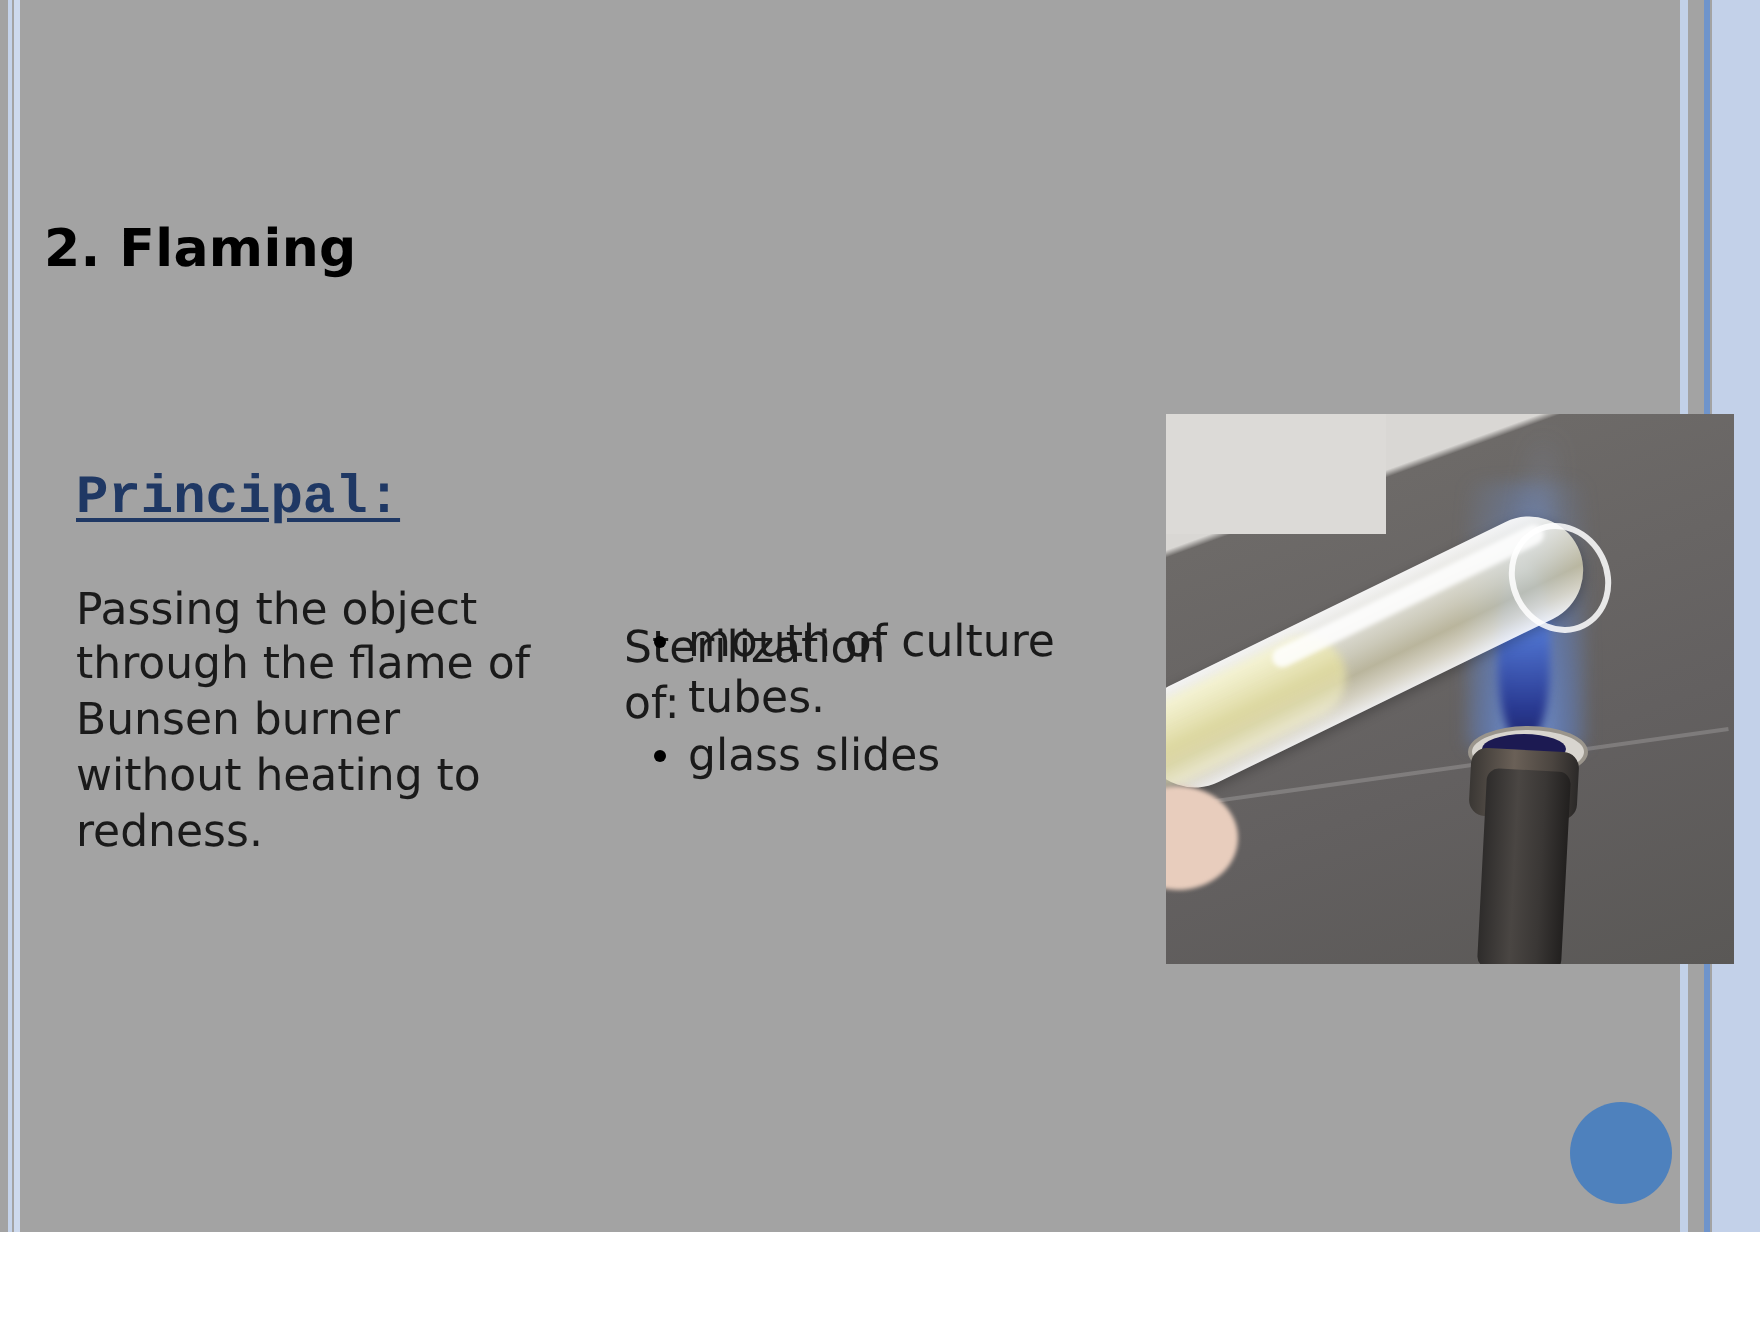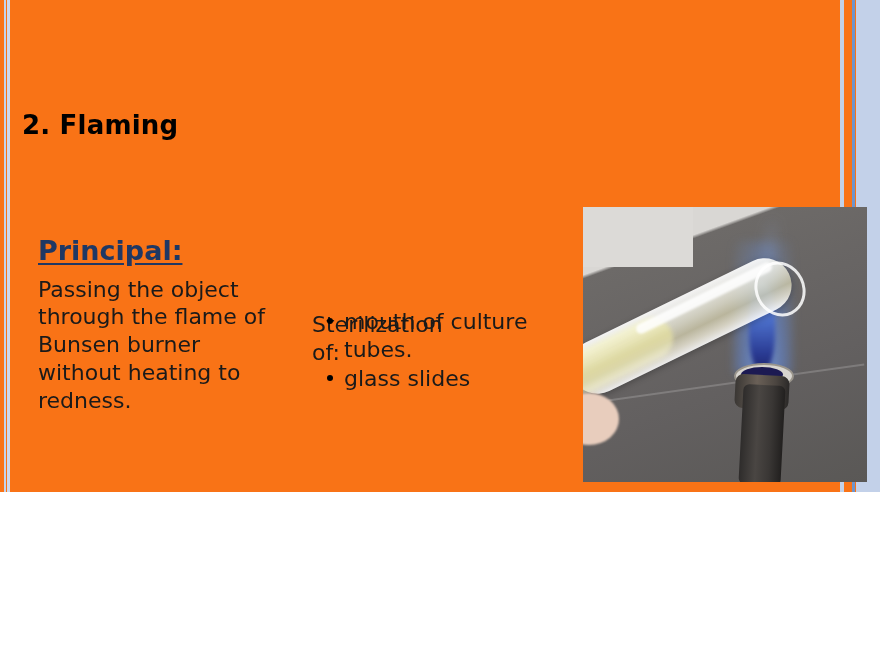--- a/index.html
+++ b/index.html
@@ -7,22 +7,22 @@
     margin: 0;
     padding: 0;
     background: #ffffff;
   }
   body {
     font-family: "DejaVu Sans", "Liberation Sans", sans-serif;
   }
   #slide {
     position: relative;
     width: 880px;
-    height: 492px;
-    background: #f97316;
+    height: 616px;
+    background: #a3a3a3;
     overflow: hidden;
   }
 
   
   .rail {
     position: absolute;
     top: 0;
     height: 660px;
   }
   #rail-left-outer { left: 4px;  width: 2px; background: #c5d3ea; }
@@ -46,35 +46,36 @@
 
   
   .col-heading {
     font-size: 27px;
     font-weight: bold;
     color: #1f3864;
     text-decoration: underline;
     text-underline-offset: 3px;
     line-height: 1.1;
     margin: 0;
+    font-family: Liberation Mono, monospace;
   }
   .col-body {
     font-size: 22px;
     color: #1a1a1a;
     line-height: 1.26;
     margin: 0;
   }
 
   #col-principal {
     position: absolute;
     left: 38px;
     top: 236px;
     width: 250px;
   }
-  #col-principal .col-body { margin-top: 10px; }
+  #col-principal .col-body { margin-top: 26px; }
 
   #col-usedfor {
     position: absolute;
     left: 312px;
     top: 236px;
     width: 210px;
   }
 
   
   #sterilization-text {

